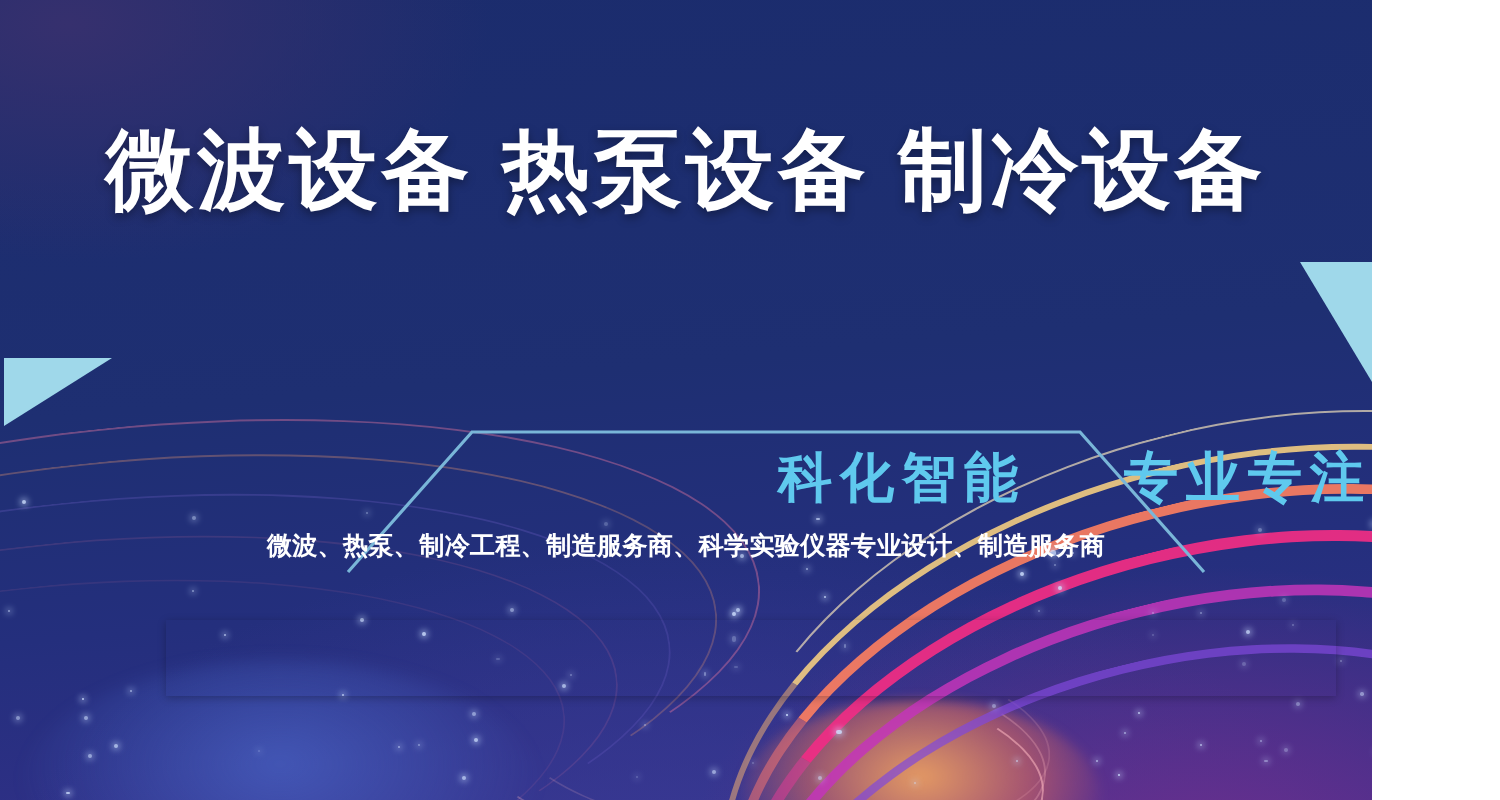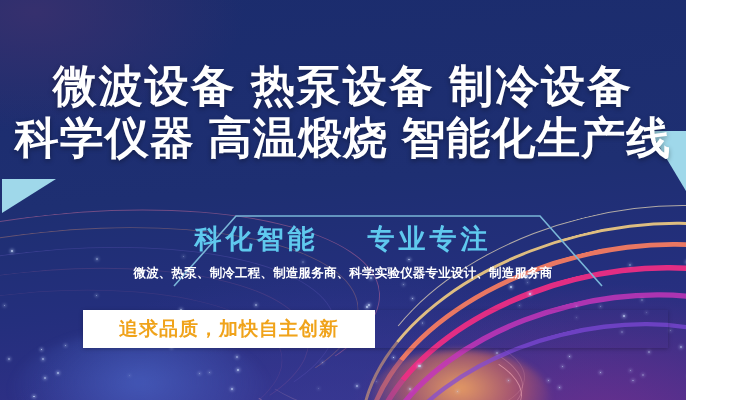--- a/index.html
+++ b/index.html
@@ -125,21 +125,21 @@
   #headline .ln2{letter-spacing:1px;}
 
   
   #trapezoid{
     position:absolute;left:170px;top:212px;width:436px;height:76px;
   }
   #trapezoid svg{display:block;width:436px;height:76px;}
 
   #slogan-cn{
     position:absolute;left:0;right:0;top:222px;
-    text-align:center;
+    text-align:right;
     color:#5fc9ee;
     font-size:27px;
     font-weight:bold;
     letter-spacing:4px;
     line-height:34px;
     white-space:nowrap;
   }
   #slogan-cn .gap{display:inline-block;width:26px;}
 
   #slogan-sub{
@@ -294,34 +294,32 @@
       <s style="left: 128.5px; top: 125px; width: 1.3px; height: 1.3px; opacity: 0.26;"></s>
       <s style="left: 408.8px; top: 137.6px; width: 2.4px; height: 2.4px; opacity: 0.6;"></s>
       <s style="left: 318.4px; top: 137.8px; width: 1.1px; height: 1.1px; opacity: 0.28;"></s>
     </div>
 
   <div class="tri" id="tri-left"></div>
   <div class="tri" id="tri-right"></div>
 
   <div id="headline">
     <span class="ln ln1">微波设备  热泵设备  制冷设备</span>
-    <span class="ln ln2">科学仪器  高温煅烧  智能化生产线</span>
   </div>
 
   <div id="trapezoid">
     <svg viewBox="0 0 436 76" xmlns="http://www.w3.org/2000/svg" aria-hidden="true">
       <path d="M4 74 L66 4 L370 4 L432 74" fill="none" stroke="#79b6d8" stroke-width="1.6" stroke-linejoin="miter"></path>
     </svg>
   </div>
 
   <div id="slogan-cn">
     <span>科化智能</span>
     <span class="gap"></span>
     <span>专业专注</span>
   </div>
 
   <div id="slogan-sub">微波、热泵、制冷工程、制造服务商、科学实验仪器专业设计、制造服务商</div>
 
   <div id="band">
-    <div id="band-left">追求品质，加快自主创新</div>
   </div>
 
 </div>
 
 </body></html>

